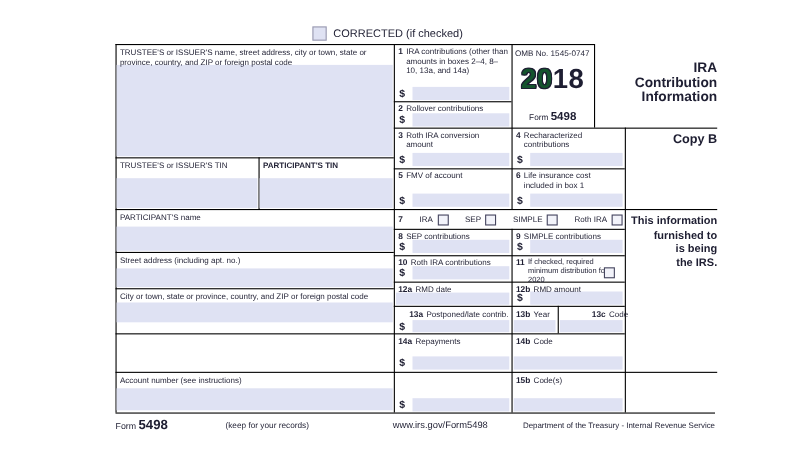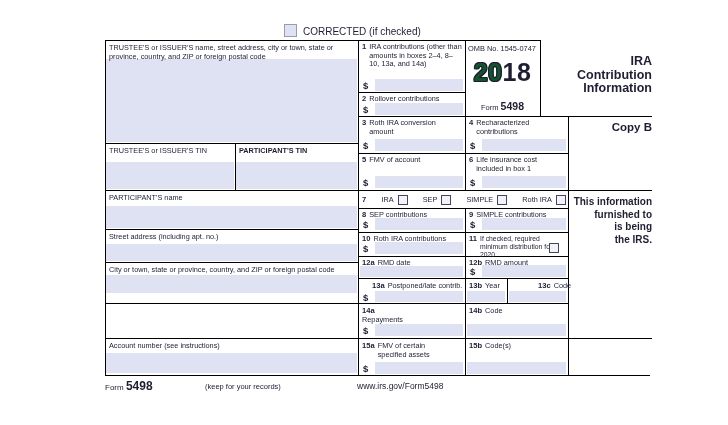--- a/index.html
+++ b/index.html
@@ -194,31 +194,27 @@
       <span>Postponed/late contrib.</span>
   </div>
   <div class="boxlbl" style="left:449px;top:282px;width:37px;">
     <span class="num">13b</span>
       <span>Year</span>
   </div>
   <div class="boxlbl" style="left:518px;top:282px;width:54px;">
     <span class="num">13c</span>
       <span>Code</span>
   </div>
-  <div class="boxlbl" style="left:342px;top:307px;width:100px;flex-direction:column;">
+  <div class="boxlbl" style="left:342px;top:307px;width:100px;">
     <span class="num">14a</span>
       <span>Repayments</span>
   </div>
   <div class="boxlbl" style="left:449px;top:307px;width:97px;">
     <span class="num">14b</span>
       <span>Code</span>
-  </div>
-  <div class="boxlbl" style="left:342px;top:342px;width:92px;">
-    <span class="num">15a</span>
-      <span>FMV of certain specified assets</span>
   </div>
   <div class="boxlbl" style="left:449px;top:342px;width:97px;">
     <span class="num">15b</span>
       <span>Code(s)</span>
   </div>
 
   <div class="omb" style="left:446px;top:44px;width:72px;">OMB No. 1545-0747</div>
   <div class="year" style="left:445px;top:58px;width:75px;">
     <span class="y20">20</span><span>18</span>
   </div>
@@ -237,14 +233,15 @@
     <div>furnished to</div>
     <div>is being</div>
     <div>the IRS.</div>
   </div>
 
   <div class="f-form" style="left:85px;top:379px;">
     <span>Form</span> <span class="fnum">5498</span>
   </div>
   <div class="f-keep" style="left:185px;top:382px;">(keep for your records)</div>
   <div class="f-url" style="left:337px;top:381px;">www.irs.gov/Form5498</div>
+  <div class="f-agency" style="left:400px;top:382px;width:230px;">Department of the Treasury - Internal Revenue Service</div>
 
 </div>
 
 </body></html>

